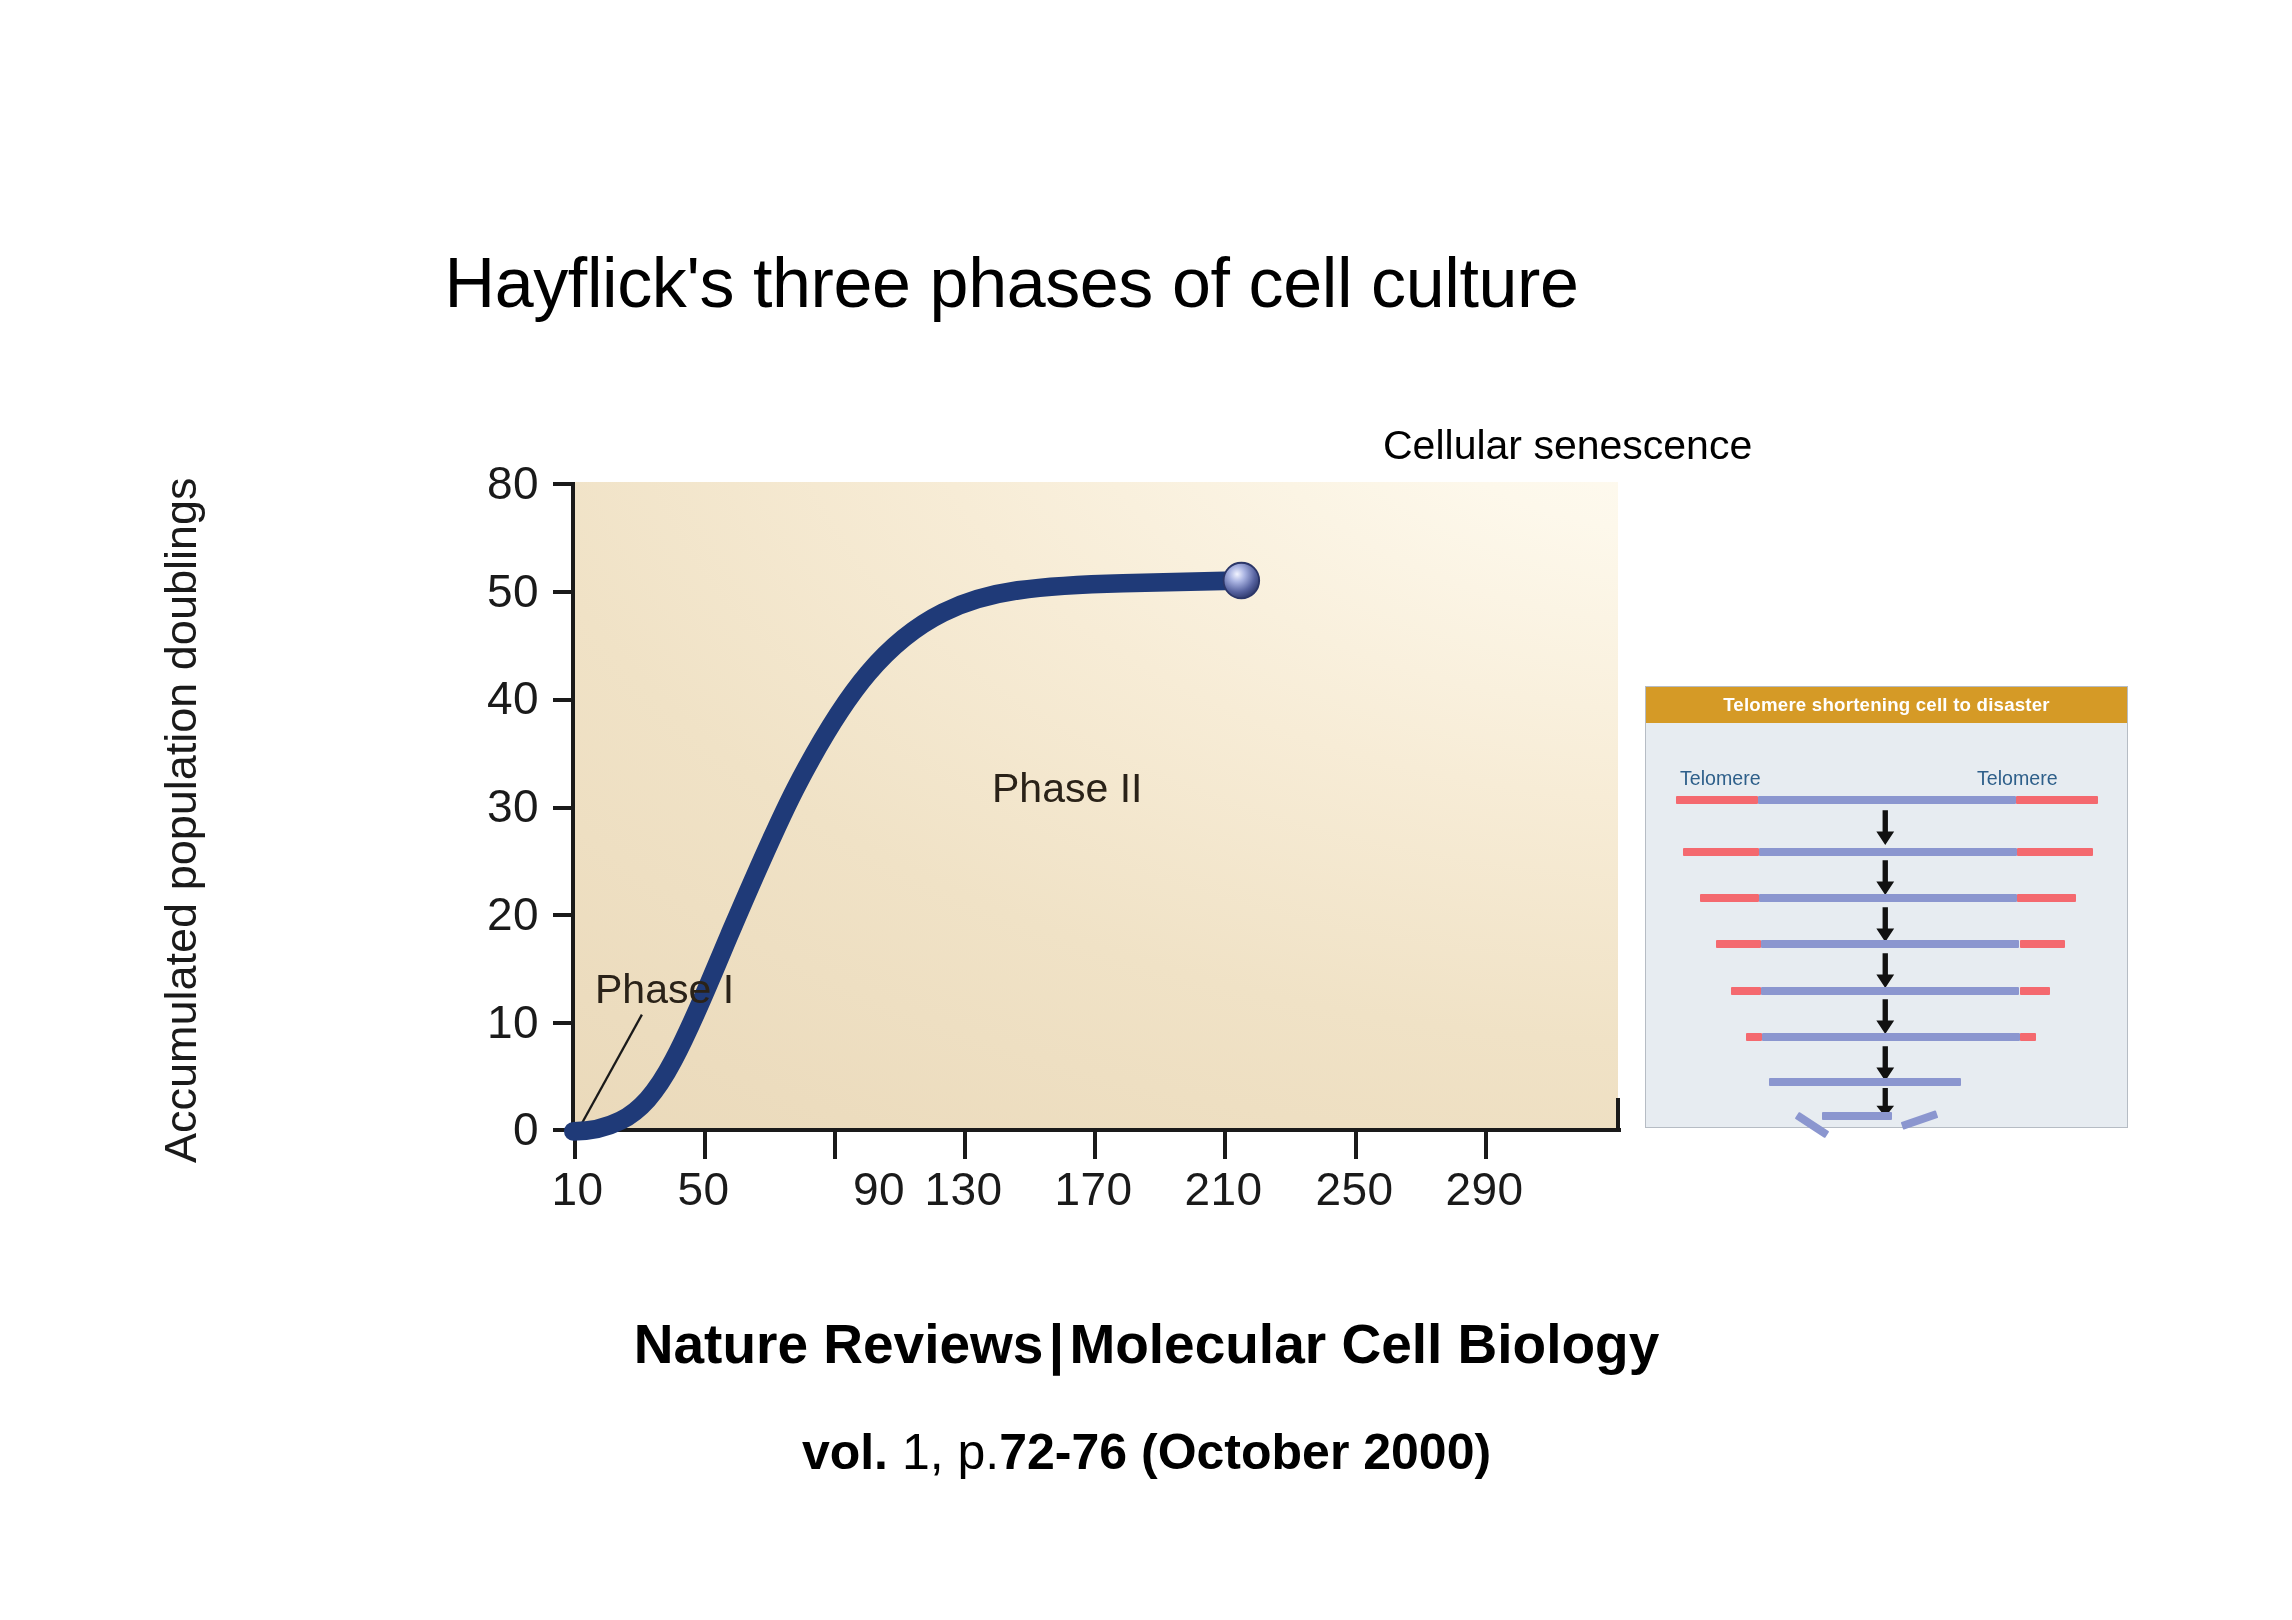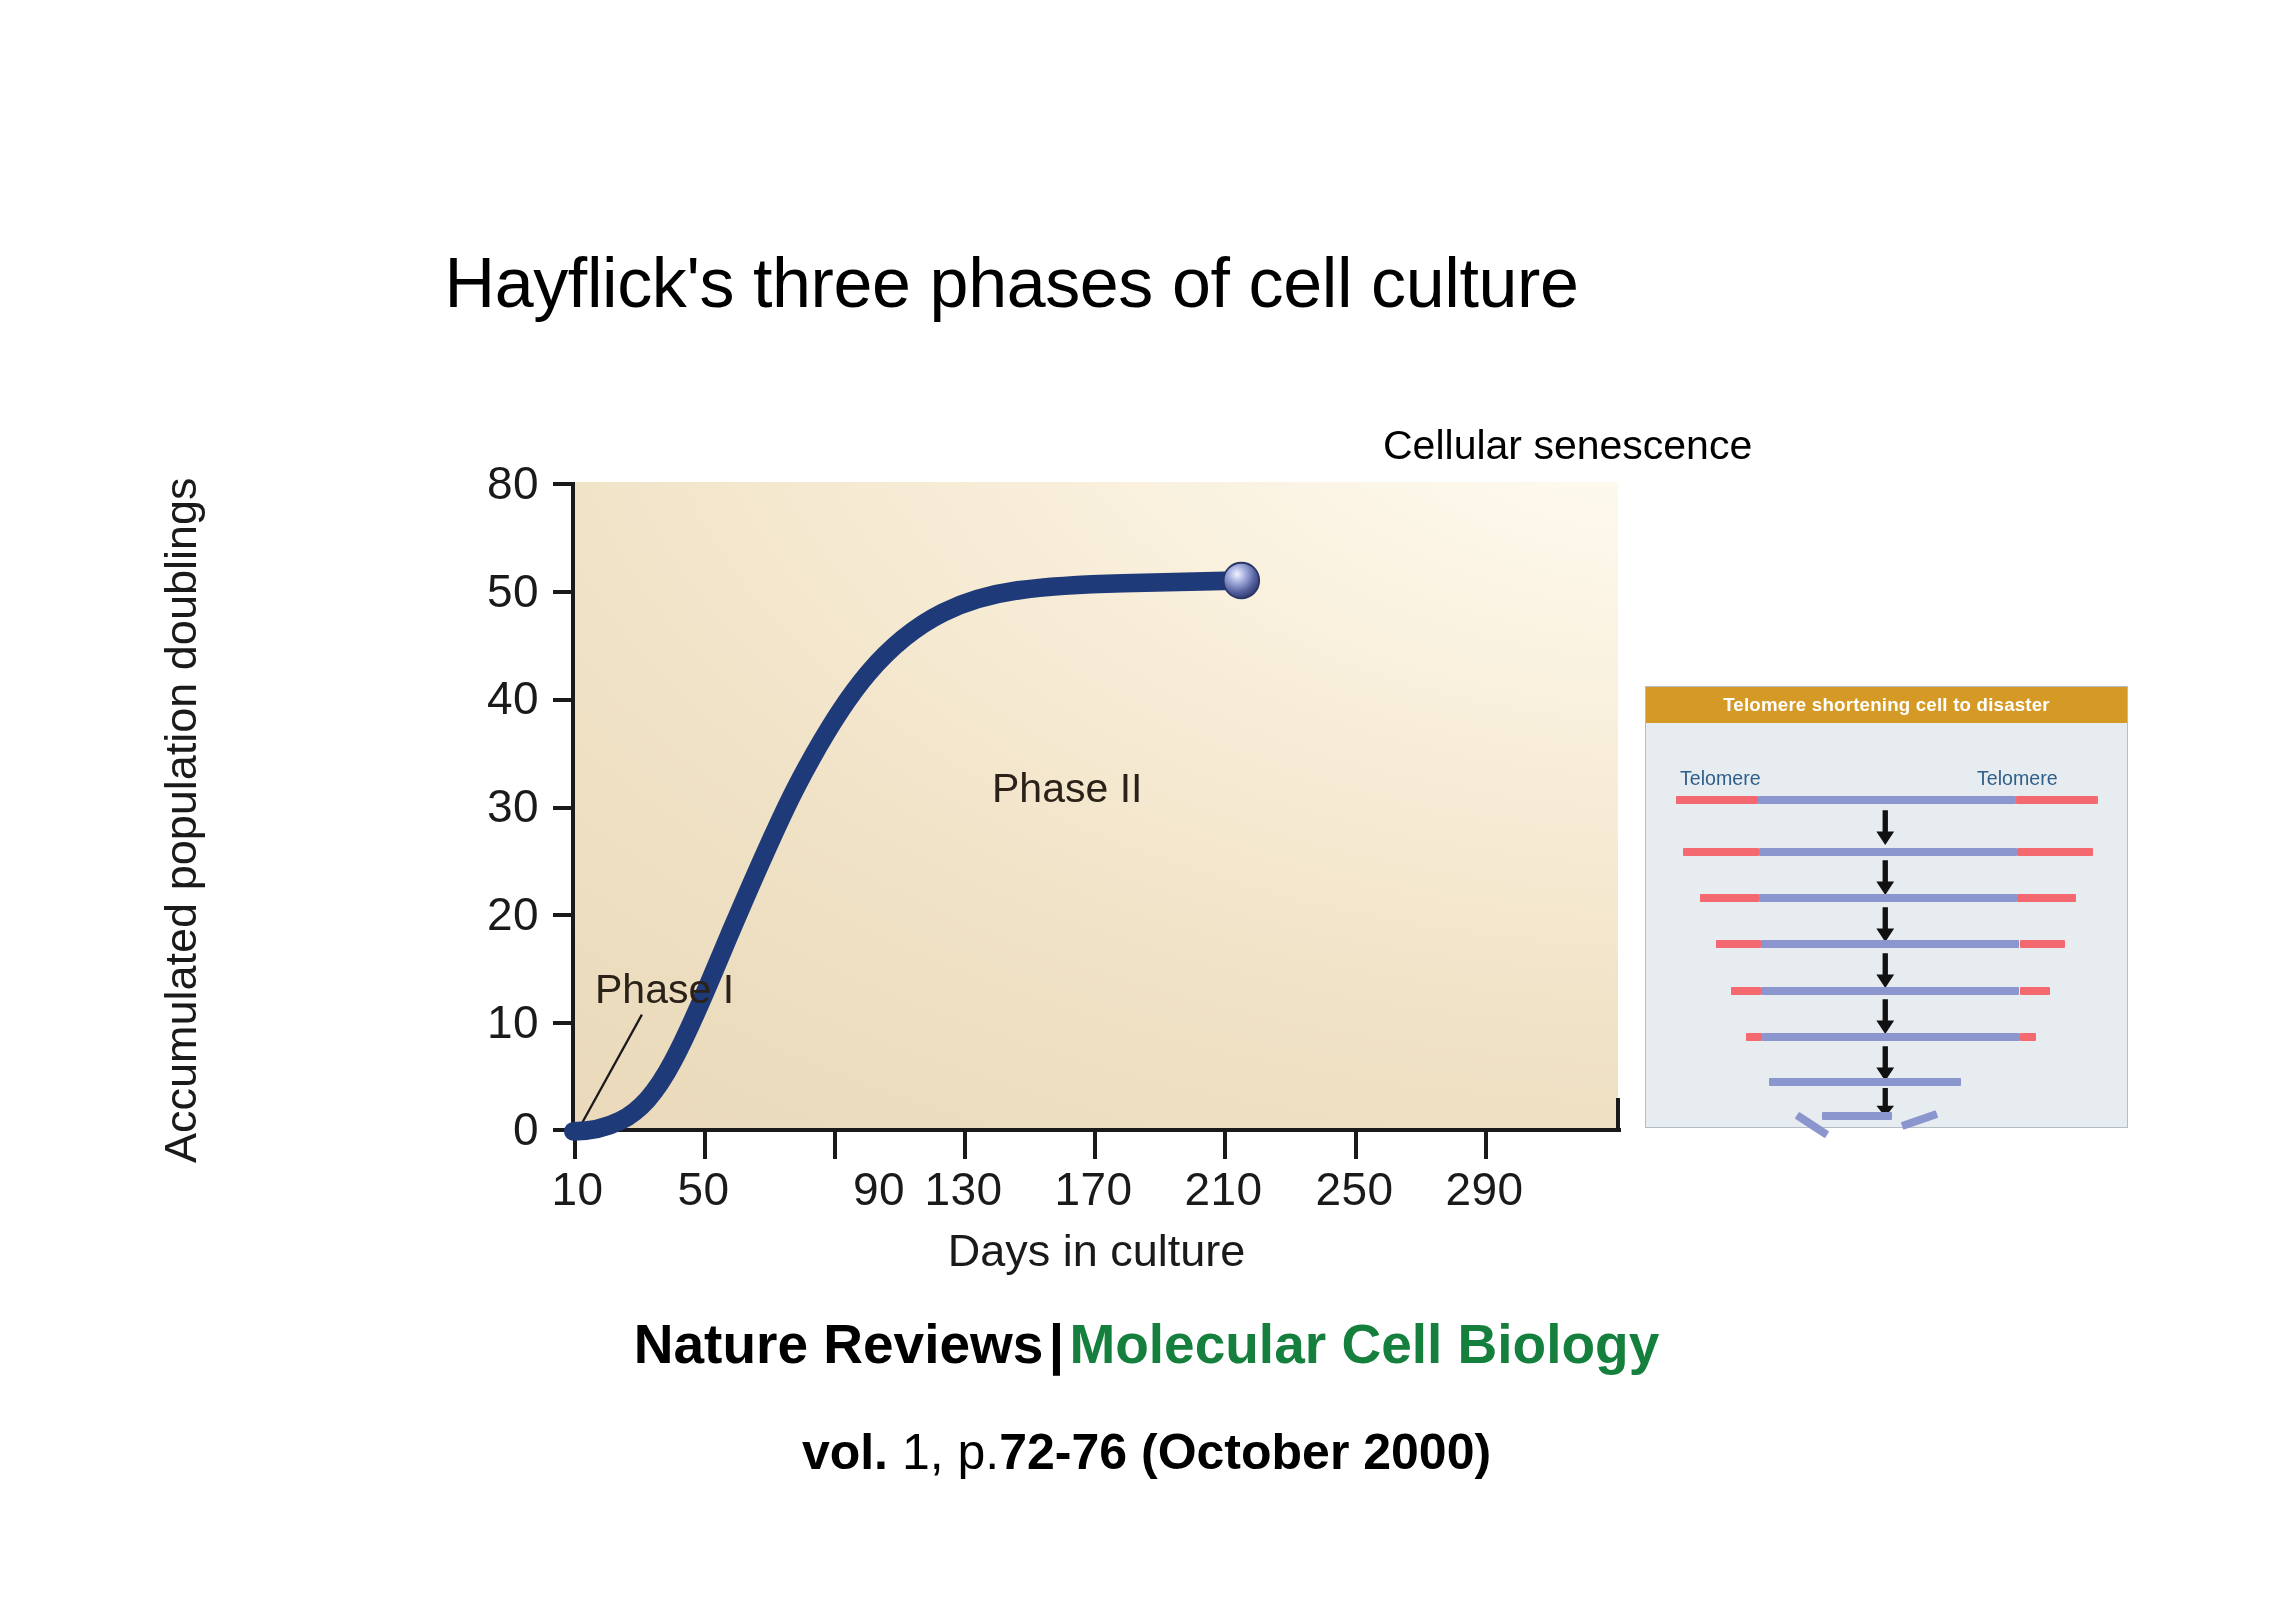--- a/index.html
+++ b/index.html
@@ -250,21 +250,21 @@
     top: 1317px;
     width: 2293px;
     text-align: center;
     font-size: 55px;
     line-height: 1;
     font-weight: bold;
     white-space: nowrap;
   }
   #journal-credit .part-nature { color: #000000; }
   #journal-credit .part-bar { color: #000000; padding: 0 5.3px; }
-  #journal-credit .part-journal { color: #15803d; }
+  #journal-credit .part-journal { color: #000000; }
 
   #volume-credit {
     position: absolute;
     left: 0;
     top: 1427px;
     width: 2293px;
     text-align: center;
     font-size: 50px;
     line-height: 1;
     color: #000000;
@@ -330,21 +330,20 @@
 
   <div class="x-tick-mark" style="left:1223px;"></div>
   <div class="x-tick-label" style="left:1223px;">210</div>
 
   <div class="x-tick-mark" style="left:1354px;"></div>
   <div class="x-tick-label" style="left:1354px;">250</div>
 
   <div class="x-tick-mark" style="left:1484px;"></div>
   <div class="x-tick-label" style="left:1484px;">290</div>
 
-  <div id="x-axis-title">Days in culture</div>
 
   <svg id="curve-svg" viewBox="0 0 1300 800" preserveAspectRatio="none" xmlns="http://www.w3.org/2000/svg">
     <defs>
       <radialGradient id="sphereGrad" cx="38%" cy="32%" r="72%">
         <stop offset="0%" stop-color="#f2f4ff"></stop>
         <stop offset="30%" stop-color="#aab4e2"></stop>
         <stop offset="70%" stop-color="#56629f"></stop>
         <stop offset="100%" stop-color="#2b3668"></stop>
       </radialGradient>
     </defs>

